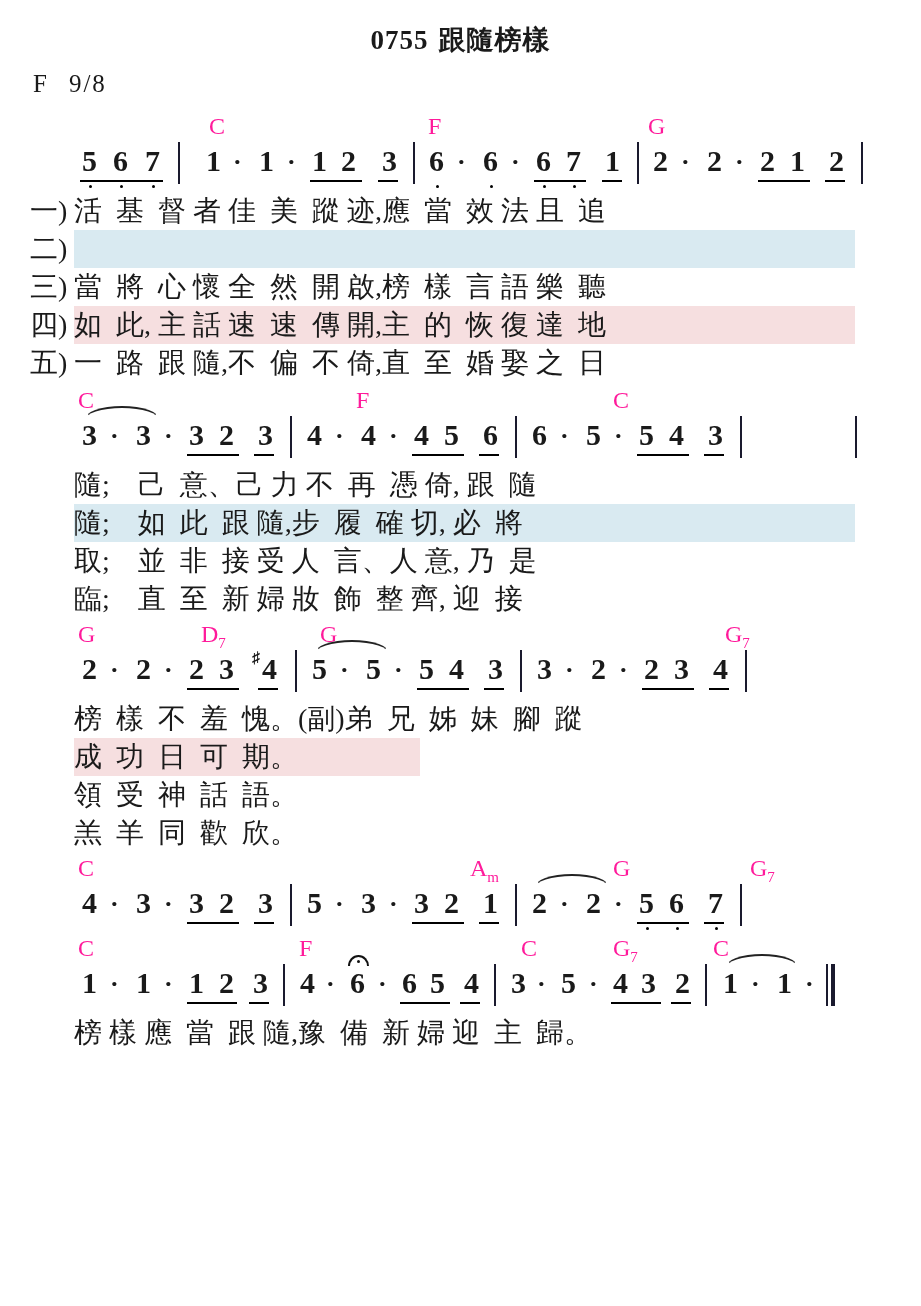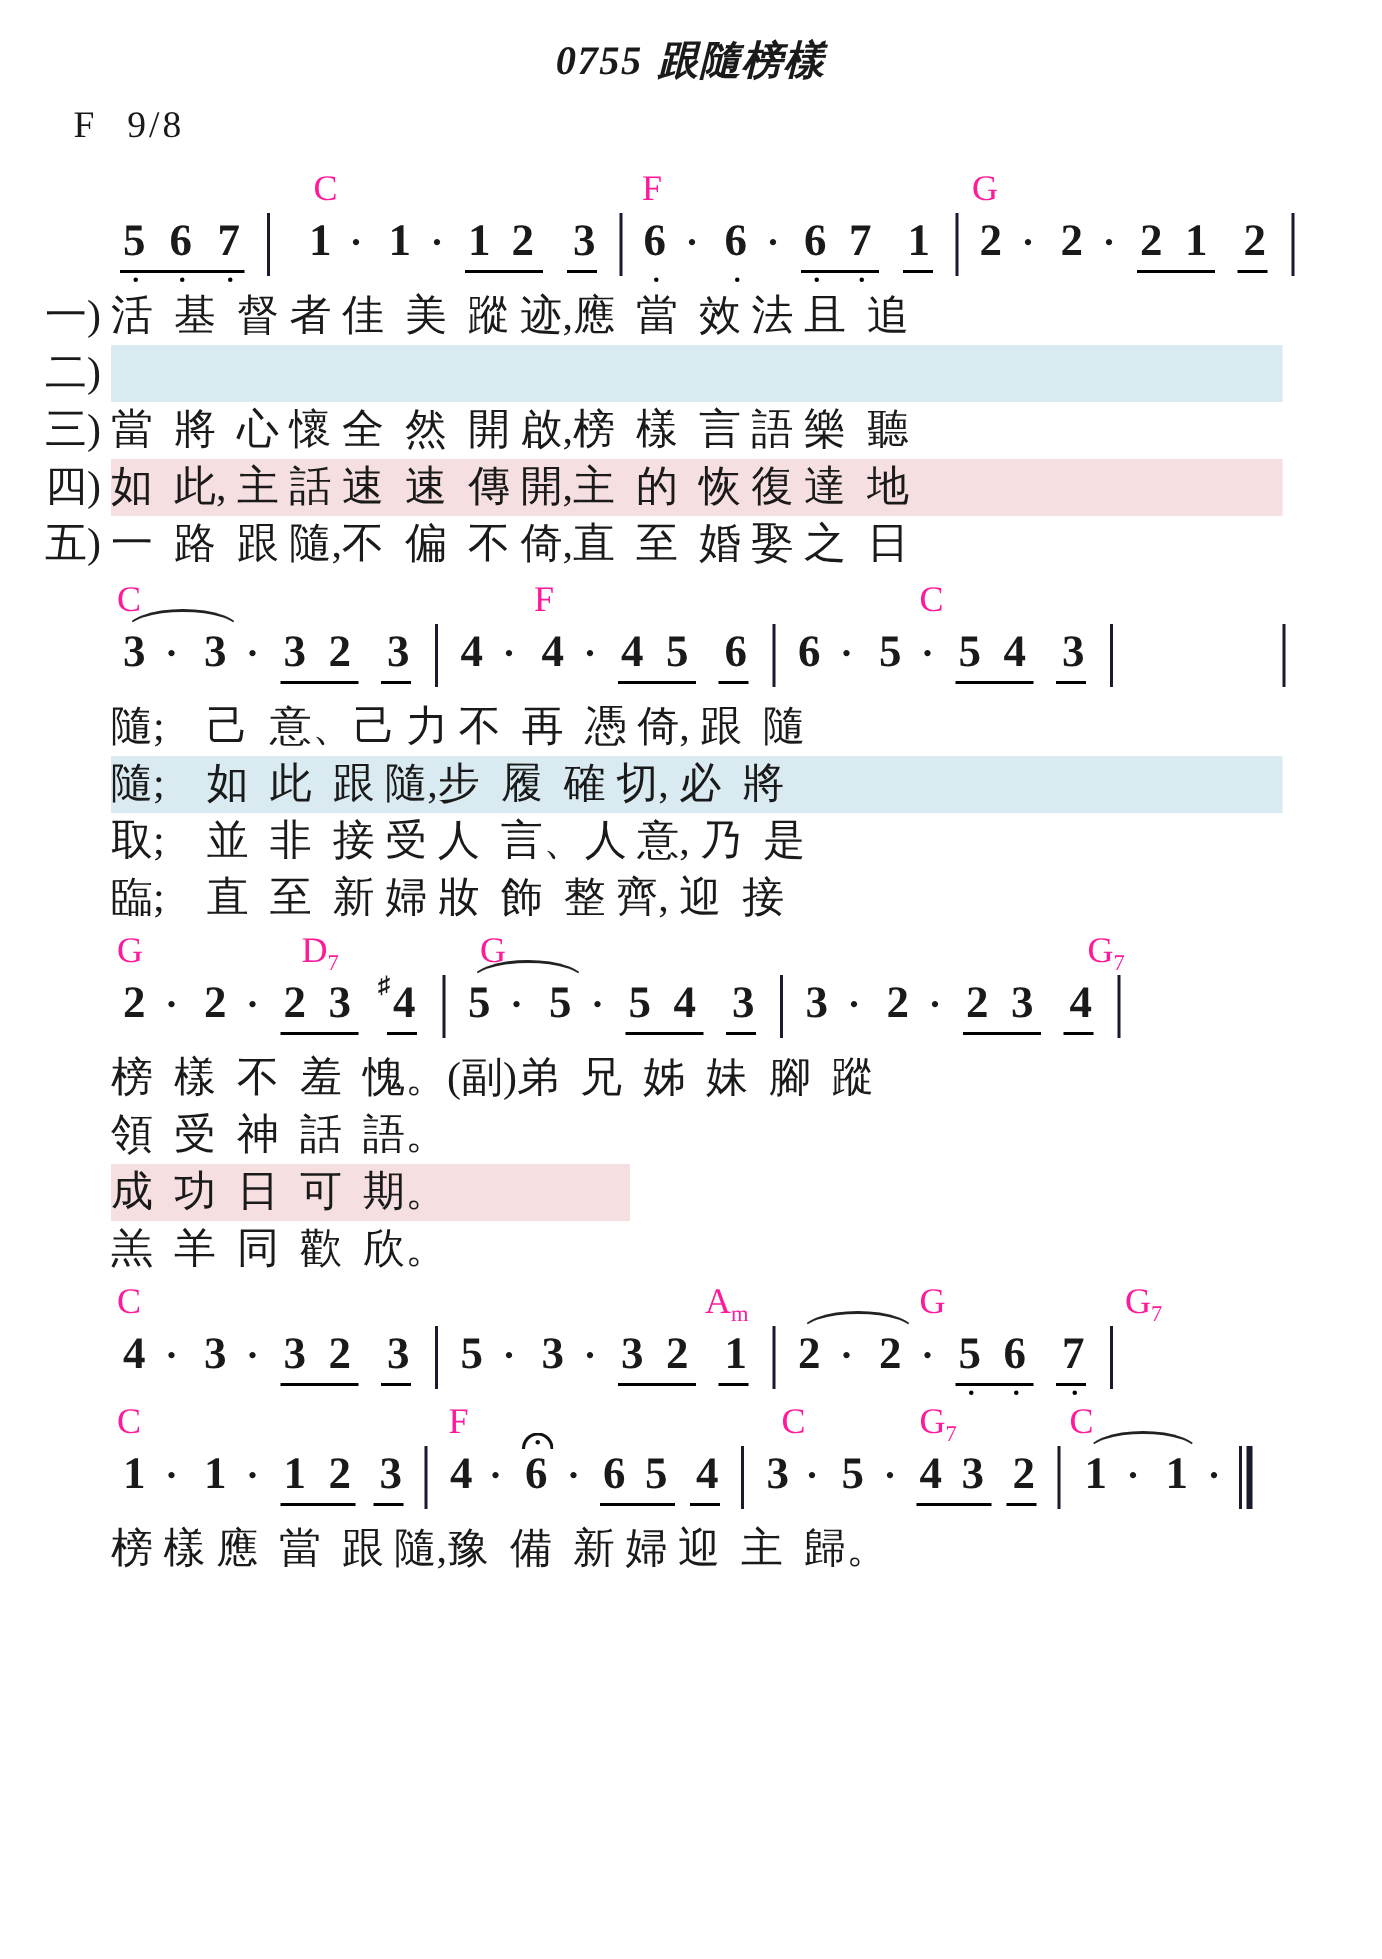--- a/index.html
+++ b/index.html
@@ -15,33 +15,31 @@
 
   
   .title{
     text-align:center;
     font-size:27px;
     font-weight:bold;
     letter-spacing:1px;
     margin:0;
     padding-top:27px;
     line-height:1;
-    font-style:italic;
   }
   .title .num{margin-right:10px;}
   .meta-row{
     position:relative;
     height:40px;
     margin-top:14px;
   }
   .keysig{
     position:absolute;left:33px;top:2px;
     font-size:25px;
     letter-spacing:2px;
-    margin-left:16px;
   }
   .keysig .tim{margin-left:20px;}
   .subtitle{
     position:absolute;left:0;right:0;top:6px;
     text-align:center;
     font-size:19px;
     padding-left:40px;
   }
 
   
@@ -330,25 +328,25 @@
         <div class="barline" style="left: 745px;"></div>
         <div class="slur" style="left: 314px; width: 74px; top: -8px;"></div>
       </div>
   </div>
 
   <div class="lyricblock" id="lyr-3">
       <div class="lyricline">
         <span class="txt" style="left: 74px;">榜  樣  不  羞  愧。(副)弟  兄  姊  妹  腳  蹤</span>
       </div>
       <div class="lyricline">
-        <span class="txt" style="left: 74px;">領  受  神  話  語。</span>
-      </div>
-      <div class="lyricline">
         <div class="hl" style="background: rgb(246, 223, 224); left: 74px; width: 346px;"></div>
         <span class="txt" style="left: 74px;">成  功  日  可  期。</span>
+      </div>
+      <div class="lyricline">
+        <span class="txt" style="left: 74px;">領  受  神  話  語。</span>
       </div>
       <div class="lyricline">
         <span class="txt" style="left: 74px;">羔  羊  同  歡  欣。</span>
       </div>
     </div>
 
   <div class="system" style="margin-top:4px;">
     <div class="chordrow" id="chords-4">
         <div class="chord" style="left: 78px;">C</div>
         <div class="chord" style="left: 470px;">A<sub>m</sub></div>

